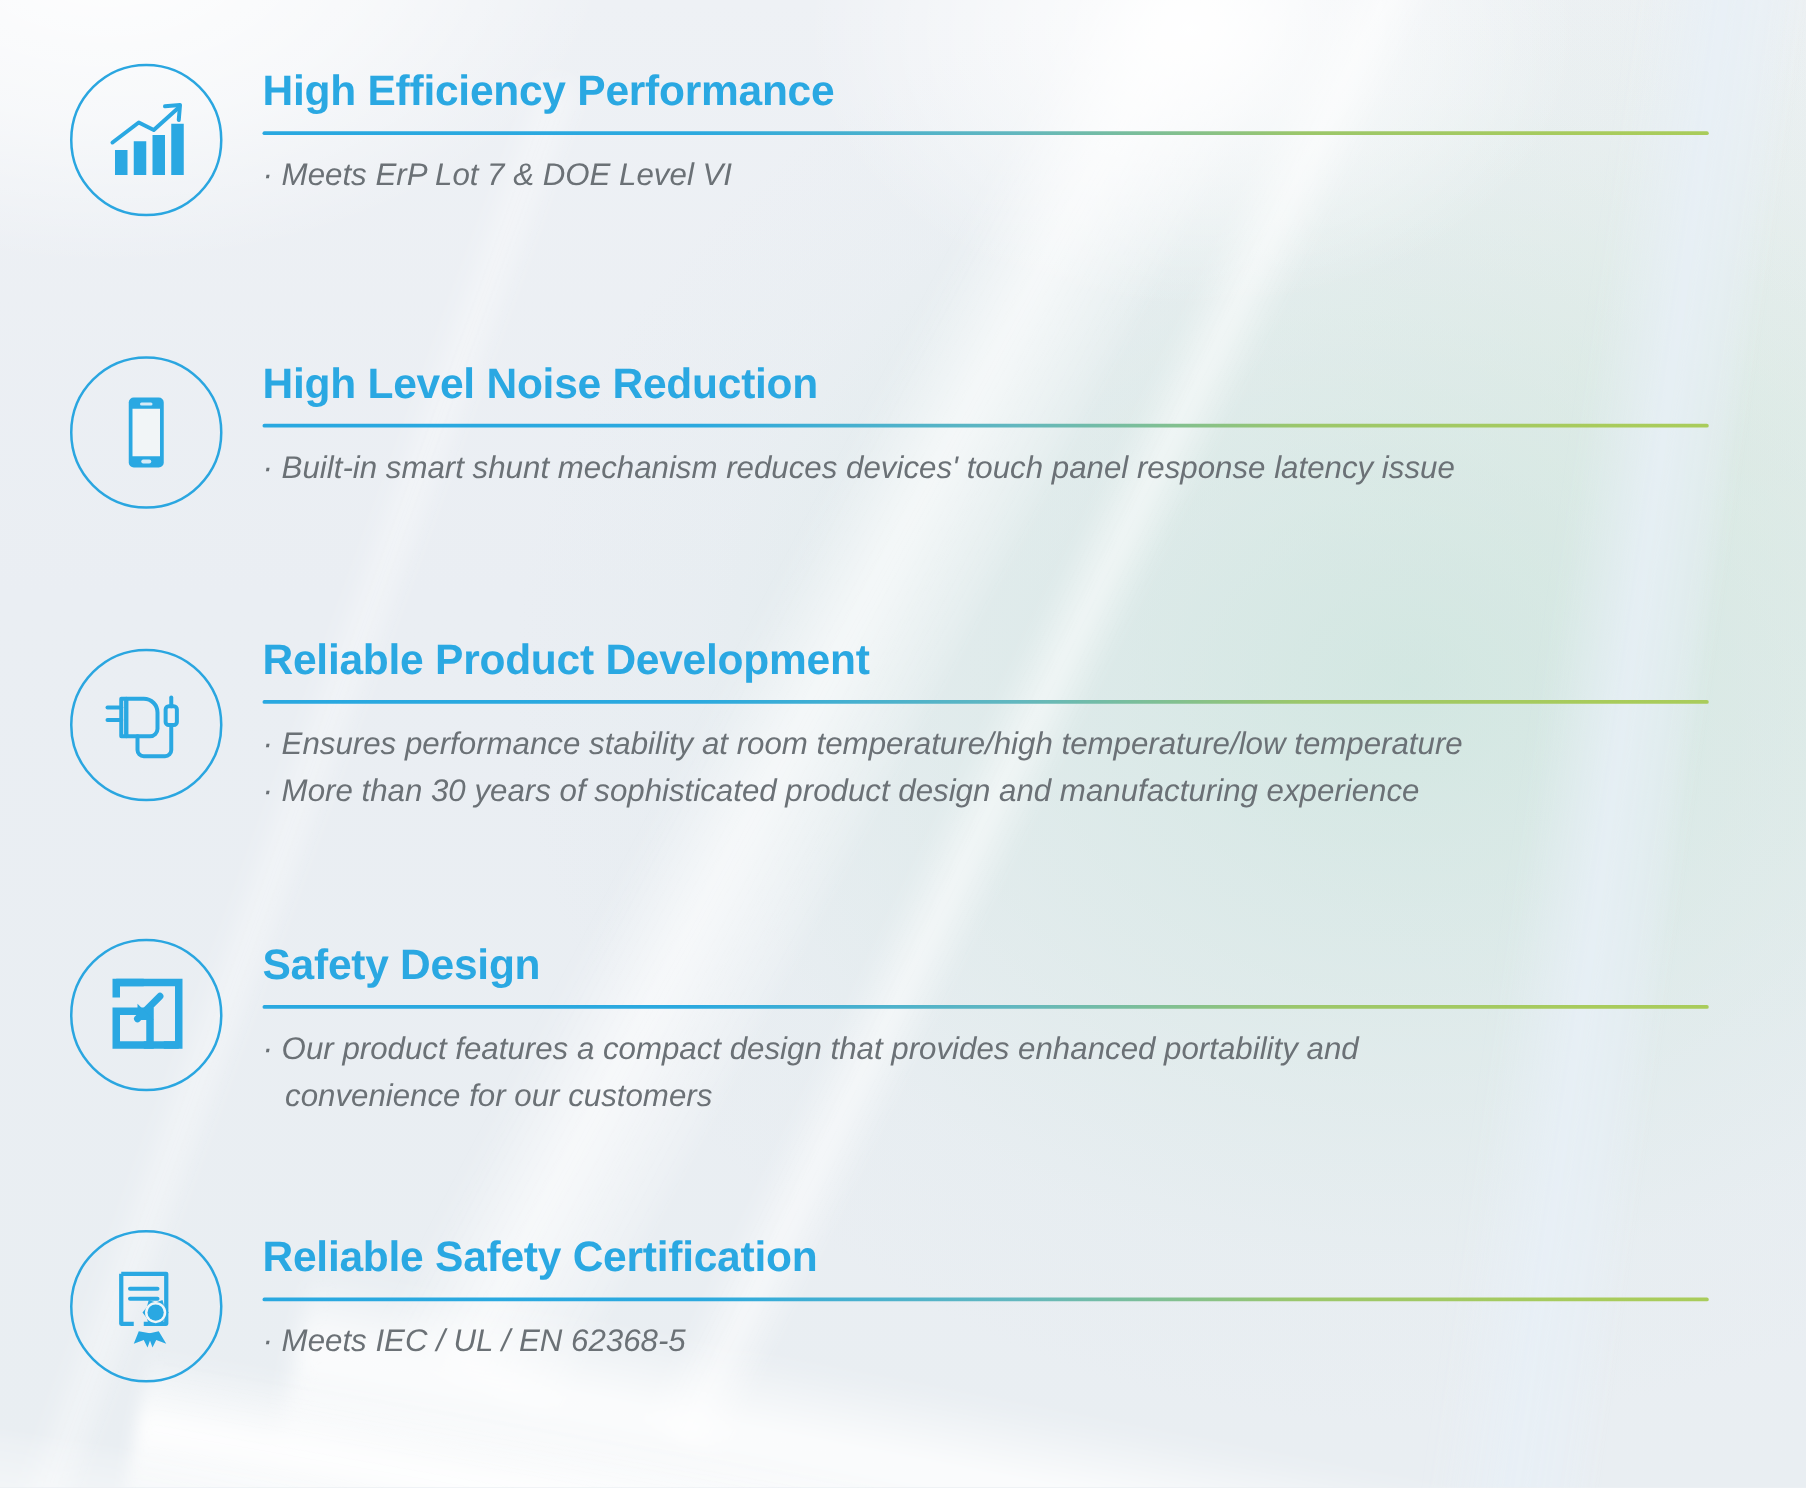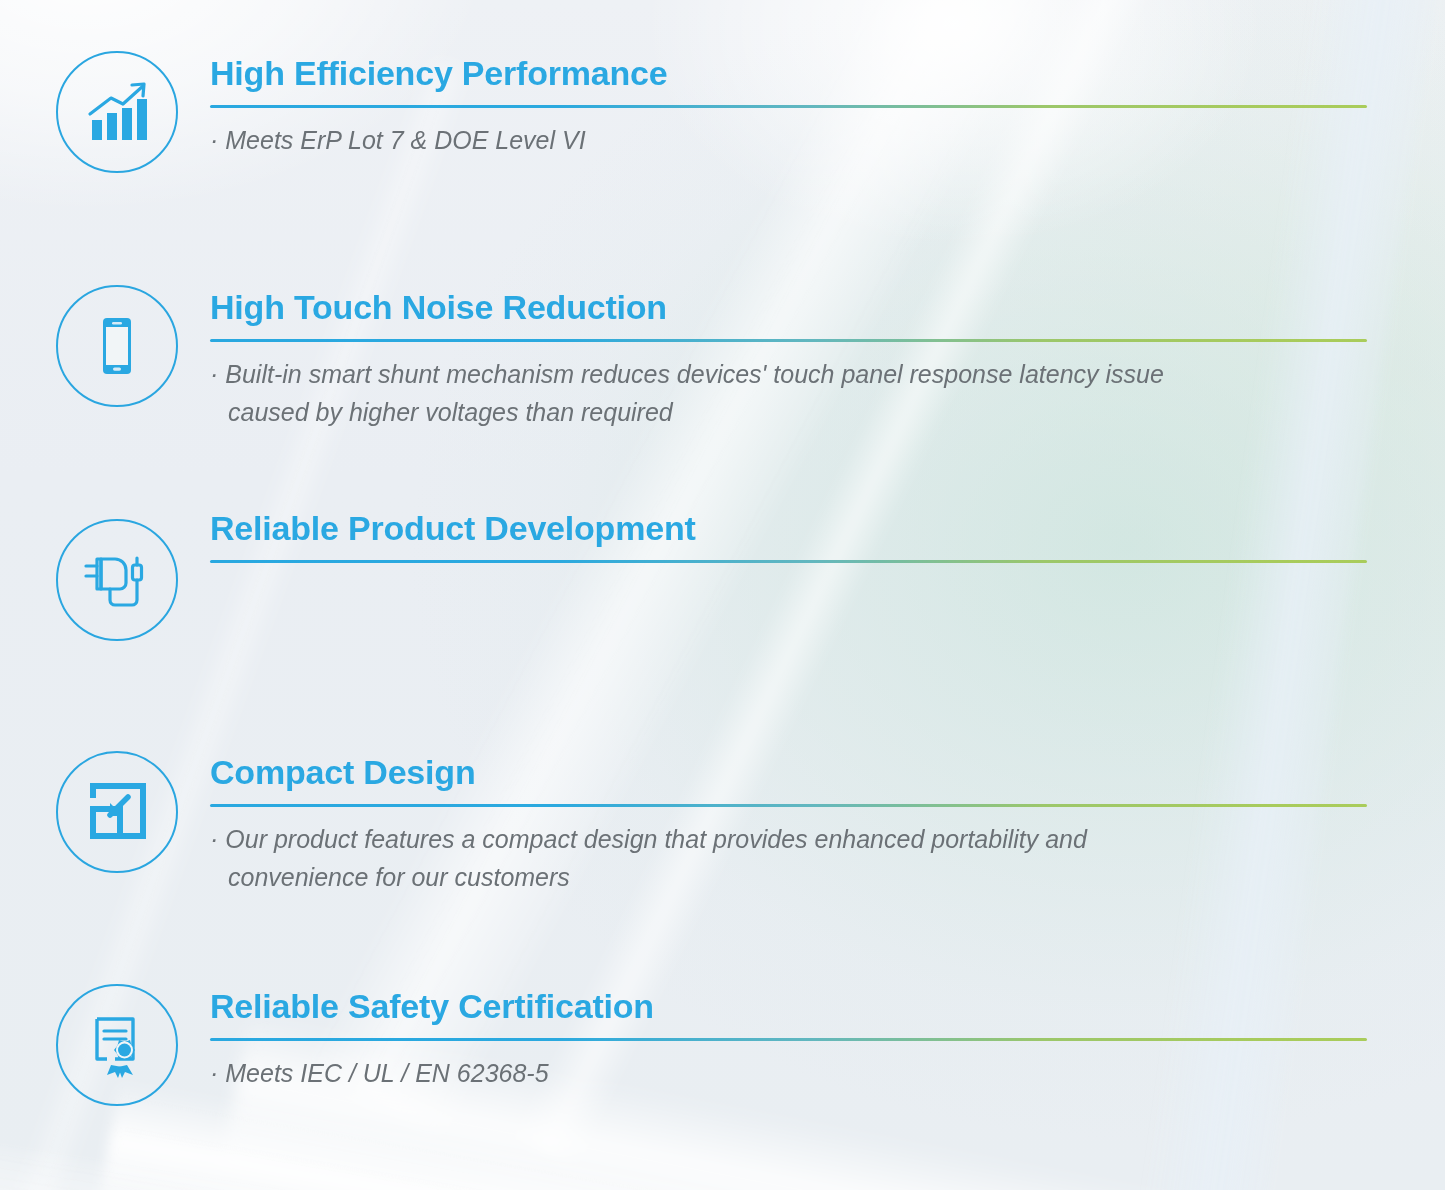--- a/index.html
+++ b/index.html
@@ -220,27 +220,26 @@
       <div class="icon-circle">
         <svg width="72" height="72" viewBox="0 0 72 72">
           <rect x="22" y="8" width="28" height="56" rx="4" ry="4" fill="#2aa8e2"></rect>
           <rect x="25" y="17" width="22" height="38" fill="#f1f5f7"></rect>
           <rect x="31" y="12" width="10" height="2.4" rx="1.2" fill="#d6ebf7"></rect>
           <rect x="32" y="57.5" width="8" height="3.2" rx="1.6" fill="#d6ebf7"></rect>
         </svg>
       </div>
     </div>
     <div class="text-block" style="top:287px;">
-      <h2 class="feat-title">High Touch Noise Reduction</h2>
+      <h2 class="feat-title">High Level Noise Reduction</h2>
       <div class="divider"></div>
       <div class="feat-body">
         <div class="bullet-line">
           <span class="bullet">·</span>
           <span>Built-in smart shunt mechanism reduces devices' touch panel response latency issue</span>
-          <span class="wrap-line">caused by higher voltages than required</span>
         </div>
       </div>
     </div>
 
     <div class="icon-wrap" style="top:519px;">
       <div class="icon-circle">
         <svg width="76" height="72" viewBox="0 0 76 72">
           <g fill="none" stroke="#2aa8e2" stroke-width="3.2" stroke-linecap="round" stroke-linejoin="round">
             <path d="M22 15 H36 a11 11 0 0 1 11 11 V39 a6 6 0 0 1 -6 6 H22 Z"></path>
             <path d="M18 15 H22 V45 H18 Z"></path>
@@ -249,36 +248,46 @@
             <path d="M31 45 V56 a5 5 0 0 0 5 5 H53 a5 5 0 0 0 5 -5 V36"></path>
             <rect x="53.5" y="21" width="9" height="15" rx="2.5"></rect>
             <path d="M58 14 V21"></path>
           </g>
         </svg>
       </div>
     </div>
     <div class="text-block" style="top:508px;">
       <h2 class="feat-title">Reliable Product Development</h2>
       <div class="divider"></div>
+      <div class="feat-body">
+        <div class="bullet-line">
+          <span class="bullet">·</span>
+          <span>Ensures performance stability at room temperature/high temperature/low temperature</span>
+        </div>
+        <div class="bullet-line">
+          <span class="bullet">·</span>
+          <span>More than 30 years of sophisticated product  design and manufacturing experience</span>
+        </div>
+      </div>
     </div>
 
     <div class="icon-wrap" style="top:751px;">
       <div class="icon-circle">
         <svg width="72" height="72" viewBox="0 0 72 72">
           <path d="M12 22 V10 H62 V60 H50" fill="none" stroke="#2aa8e2" stroke-width="6"></path>
           <path d="M12 10 H34" fill="none" stroke="#2aa8e2" stroke-width="6"></path>
           <path d="M62 60 H34" fill="none" stroke="#2aa8e2" stroke-width="6"></path>
           <rect x="12" y="33" width="27" height="27" fill="none" stroke="#2aa8e2" stroke-width="6"></rect>
           <path d="M47 21 L29 39" stroke="#2aa8e2" stroke-width="5.5" stroke-linecap="round"></path>
           <path d="M29 27 L29 40 L42 40 Z" fill="#2aa8e2"></path>
         </svg>
       </div>
     </div>
     <div class="text-block" style="top:752px;">
-      <h2 class="feat-title">Compact Design</h2>
+      <h2 class="feat-title">Safety Design</h2>
       <div class="divider"></div>
       <div class="feat-body">
         <div class="bullet-line">
           <span class="bullet">·</span>
           <span>Our product features a compact design that provides enhanced portability and</span>
           <span class="wrap-line">convenience for our customers</span>
         </div>
       </div>
     </div>
 

